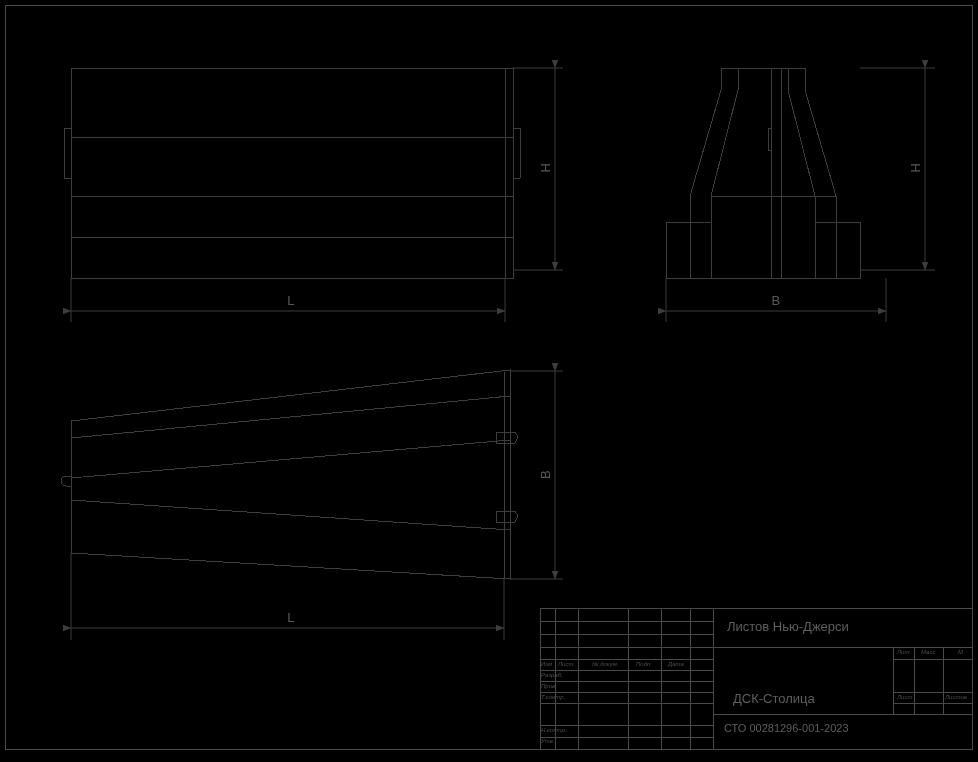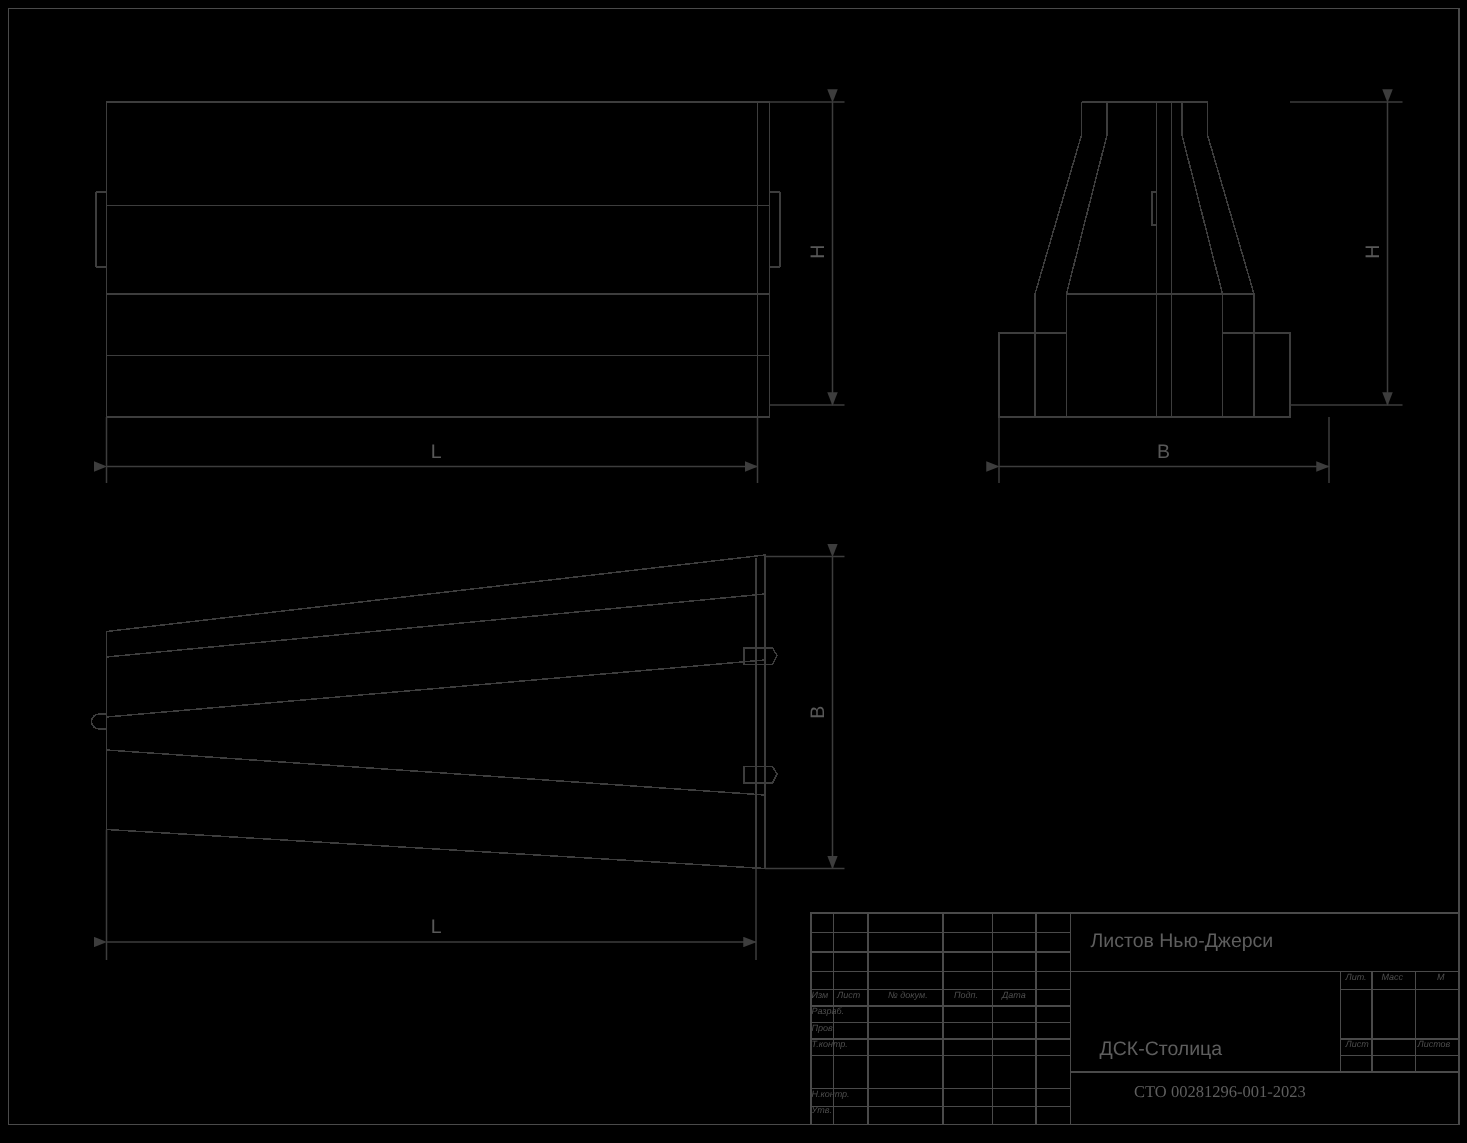--- a/index.html
+++ b/index.html
@@ -251,21 +251,21 @@
   <div class="lbl" style="left:766px; top:293px; width:20px; text-align:center;">B</div>
 
   <div class="lbl lbl-vert" style="left:535px; top:467px; width:20px; text-align:center;">B</div>
 
   <div class="lbl" style="left:281px; top:610px; width:20px; text-align:center;">L</div>
 
   <div class="tb-title" style="left:727px; top:619px;">Листов Нью-Джерси</div>
 
   <div class="tb-company" style="left:733px; top:671px;margin-top:20px;">ДСК-Столица</div>
 
-  <div class="tb-code" style="left:756px; top:722px;font-family:Liberation Serif, serif;">СТО 00281296-001-2023</div>
+  <div class="tb-code" style="left:724px; top:722px;">СТО 00281296-001-2023</div>
 
   <div class="tb-small tb-small-i" style="left:541px; top:661px;">Изм</div>
   <div class="tb-small tb-small-i" style="left:558px; top:661px;">Лист</div>
   <div class="tb-small tb-small-i" style="left:592px; top:661px;">№ докум.</div>
   <div class="tb-small tb-small-i" style="left:636px; top:661px;">Подп.</div>
   <div class="tb-small tb-small-i" style="left:668px; top:661px;">Дата</div>
 
   <div class="tb-small tb-small-i" style="left:541px; top:672px;">Разраб.</div>
   <div class="tb-small tb-small-i" style="left:541px; top:683px;">Пров.</div>
   <div class="tb-small tb-small-i" style="left:541px; top:694px;">Т.контр.</div>

